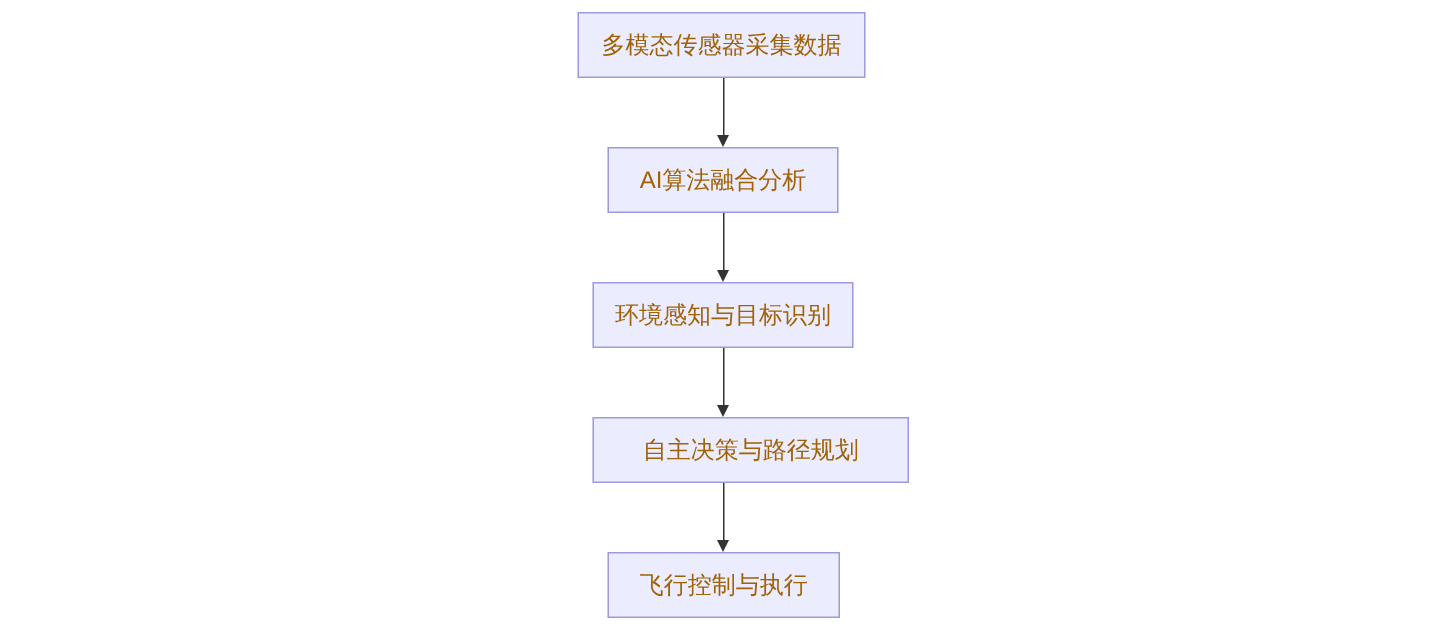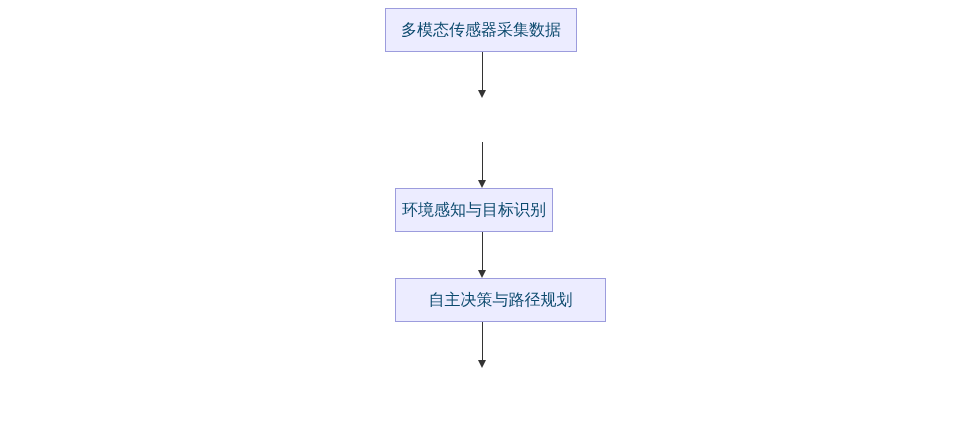--- a/index.html
+++ b/index.html
@@ -18,26 +18,26 @@
   .flow-node {
     position: absolute;
     box-sizing: border-box;
     height: 44px;
     background: #ECECFF;
     border: 1px solid #9c9cdd;
     display: flex;
     align-items: center;
     justify-content: center;
     font-size: 16px;
-    color: #0c4a6e;
+    color: #a16207;
     white-space: nowrap;
   }
   .node-1 { left: 385px; top: 8px;   width: 192px; }
   .node-2 { left: 405px; top: 98px;  width: 154px; }
-  .node-3 { left: 395px; top: 188px; width: 158px; }
+  .node-3 { left: 395px; top: 188px; width: 174px; }
   .node-4 { left: 395px; top: 278px; width: 211px; }
   .node-5 { left: 405px; top: 368px; width: 155px; }
 
   .flow-edge {
     position: absolute;
     left: 477px;
     width: 10px;
     height: 46px;
     display: flex;
     flex-direction: column;
@@ -67,20 +67,23 @@
 
   <div class="flow-node node-1">
     <span>多模态传感器采集数据</span>
   </div>
 
   <div class="flow-edge edge-1">
     <div class="edge-line"></div>
     <div class="edge-arrowhead"></div>
   </div>
 
+  <div class="flow-node node-2">
+    <span>AI算法融合分析</span>
+  </div>
 
   <div class="flow-edge edge-2">
     <div class="edge-line"></div>
     <div class="edge-arrowhead"></div>
   </div>
 
   <div class="flow-node node-3">
     <span>环境感知与目标识别</span>
   </div>
 
@@ -91,14 +94,17 @@
 
   <div class="flow-node node-4">
     <span>自主决策与路径规划</span>
   </div>
 
   <div class="flow-edge edge-4">
     <div class="edge-line"></div>
     <div class="edge-arrowhead"></div>
   </div>
 
+  <div class="flow-node node-5">
+    <span>飞行控制与执行</span>
+  </div>
 
 </div>
 
 </body></html>

